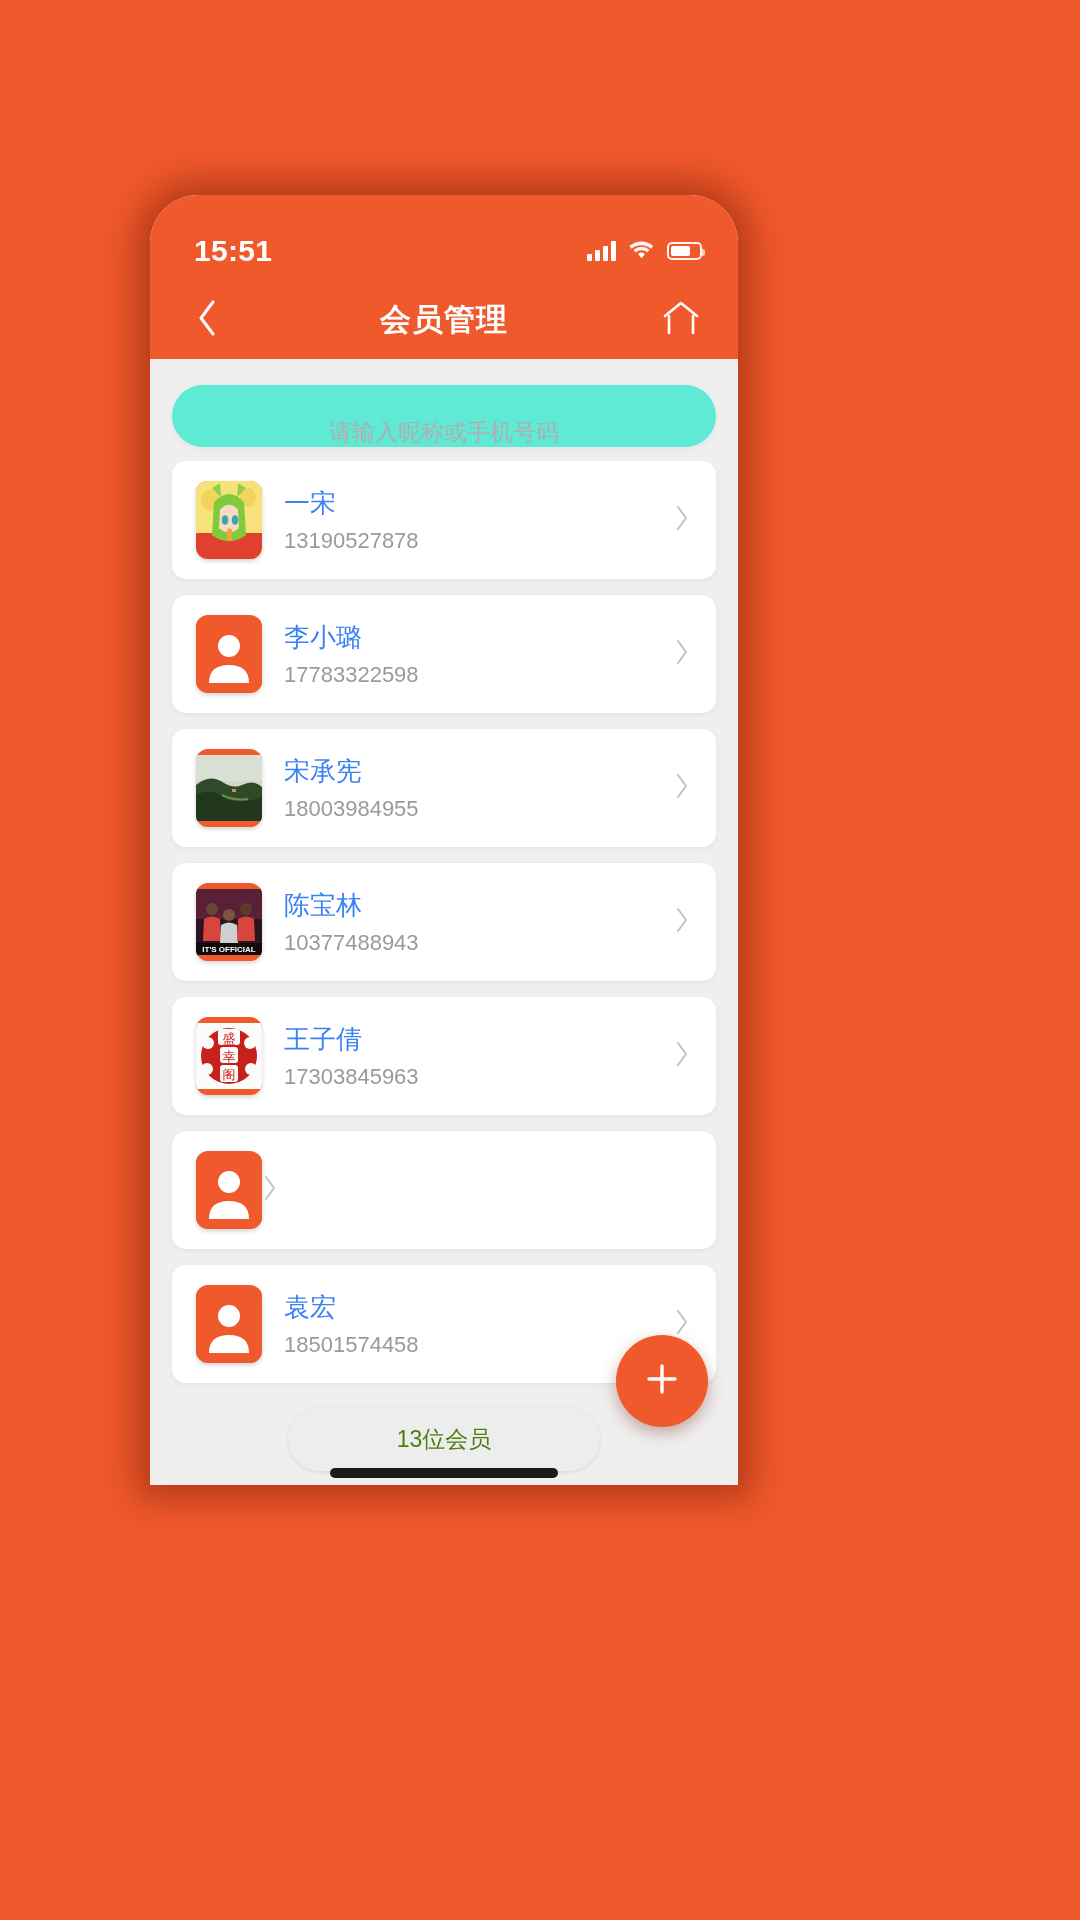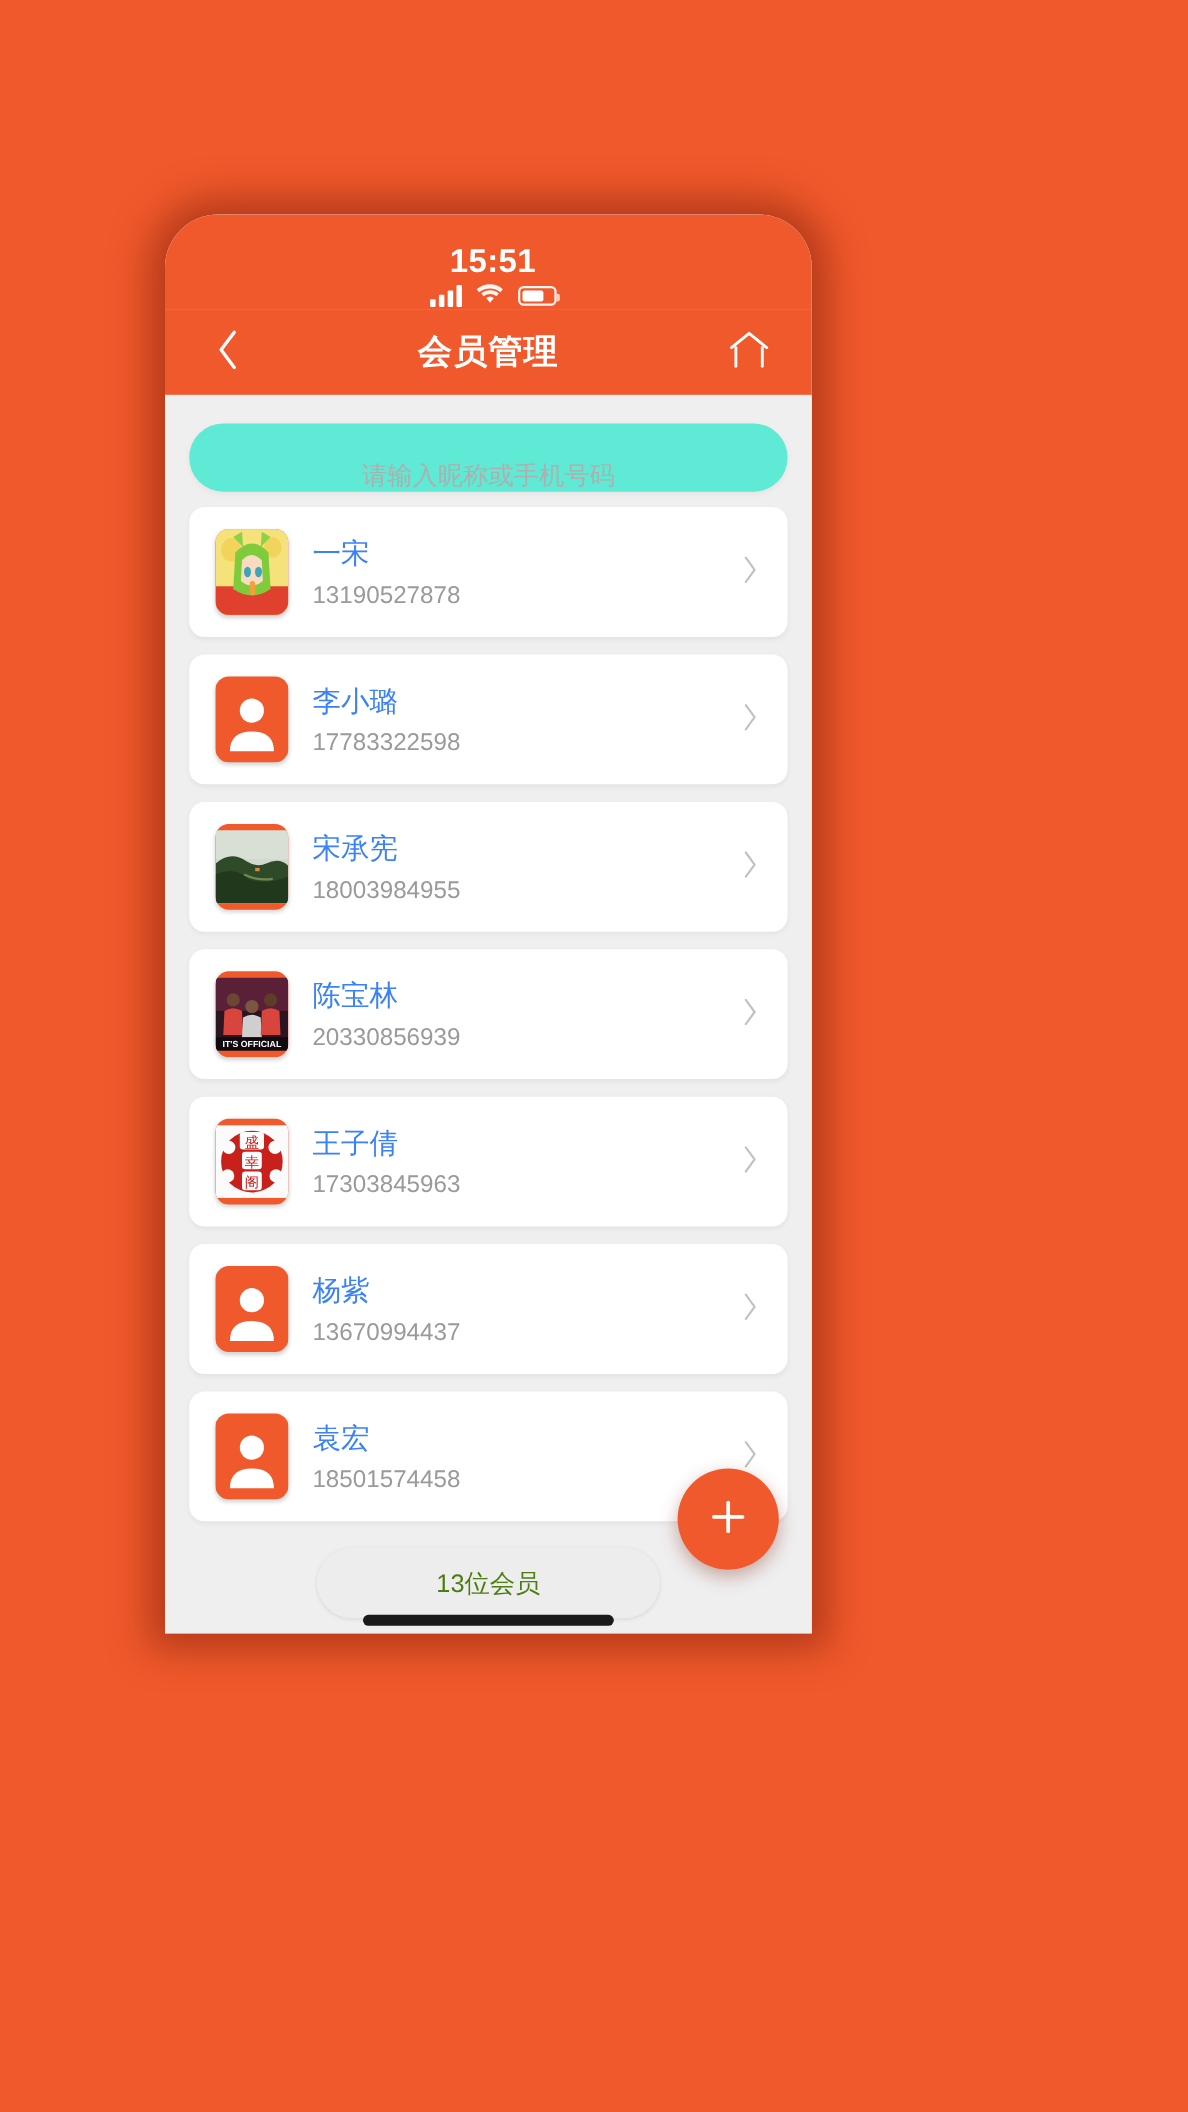--- a/index.html
+++ b/index.html
@@ -28,21 +28,20 @@
   }
 
   
   .statusbar {
     position: relative;
     height: 86px;
     background: #F0592B;
     display: flex; align-items: center;
     justify-content: space-between;
     padding: 26px 36px 0 44px;
-    flex-direction: column;
   }
   .status-time {
     color: #fff; font-size: 30px; font-weight: bold;
     letter-spacing: 0.3px;
   }
   .status-icons { display: flex; align-items: center; gap: 12px; }
   .signal { display: flex; align-items: flex-end; gap: 3px; height: 20px; }
   .signal i { display:block; width: 5px; background:#fff; border-radius:1px; }
   .signal i:nth-child(1){ height: 7px; }
   .signal i:nth-child(2){ height: 11px; }
@@ -292,21 +291,21 @@
             <circle cx="33" cy="26" r="6" fill="#7A5540"></circle>
             <path d="M25 36 q8 -5 16 0 l1 18 H24 Z" fill="#CFCFCF"></path>
             <circle cx="50" cy="20" r="6" fill="#5E3C2A"></circle>
             <path d="M42 30 q8 -5 16 0 l1 22 H41 Z" fill="#D8453C"></path>
             <rect y="54" width="66" height="12" fill="#110A0E"></rect>
             <text x="33" y="63" font-size="8" font-family="Liberation Sans, sans-serif" font-weight="bold" fill="#fff" text-anchor="middle">IT'S OFFICIAL</text>
           </svg>
         </div>
         <div class="row-text">
           <div class="row-name">陈宝林</div>
-          <div class="row-phone">20330856939</div>
+          <div class="row-phone">10377488943</div>
         </div>
         <span class="chev">
           <svg width="16" height="28" viewBox="0 0 16 28" fill="none" stroke="#C2C2C2" stroke-width="2" stroke-linecap="round" stroke-linejoin="round">
               <path d="M4 3 L12 14 L4 25"></path>
             </svg>
         </span>
       </div>
 
       <div class="row">
         <div class="avatar">
@@ -337,24 +336,20 @@
       </div>
 
       <div class="row">
         <div class="avatar">
           <svg class="art" viewBox="0 0 66 66">
             <rect width="66" height="66" fill="#F0592B"></rect>
             <circle cx="33" cy="25" r="11" fill="#fff"></circle>
             <path d="M13 62 q0 -18 20 -18 q20 0 20 18 Z" fill="#fff"></path>
           </svg>
         </div>
-        <div class="row-text">
-          <div class="row-name">杨紫</div>
-          <div class="row-phone">13670994437</div>
-        </div>
         <span class="chev">
           <svg width="16" height="28" viewBox="0 0 16 28" fill="none" stroke="#C2C2C2" stroke-width="2" stroke-linecap="round" stroke-linejoin="round">
               <path d="M4 3 L12 14 L4 25"></path>
             </svg>
         </span>
       </div>
 
 
       <div class="row">
         <div class="avatar">

